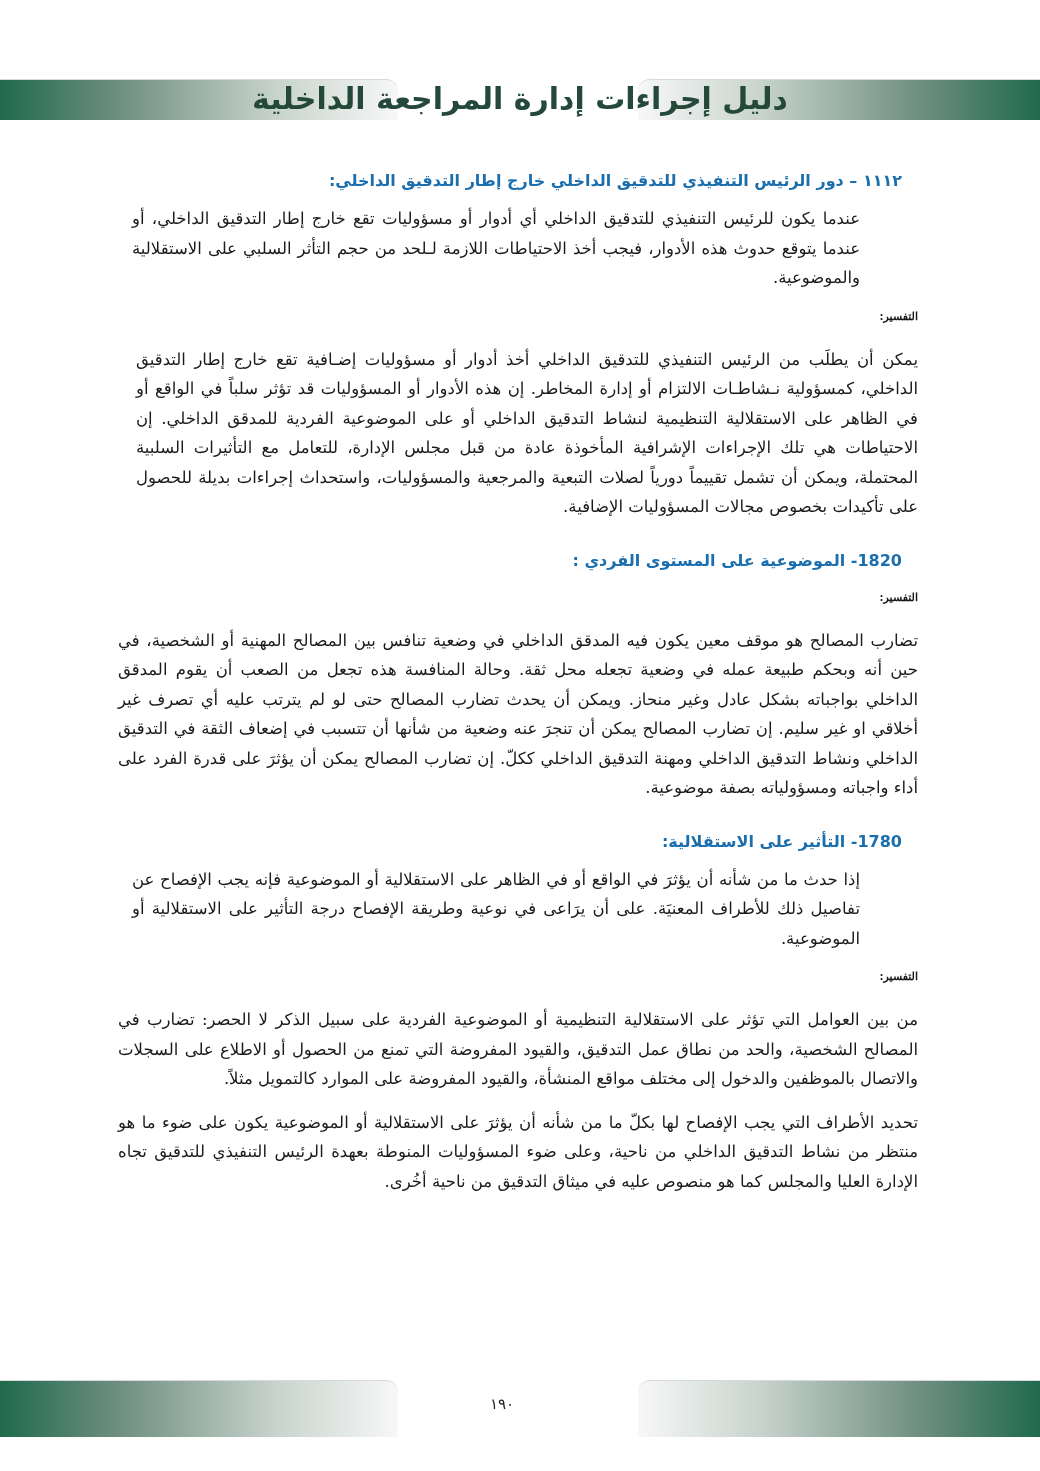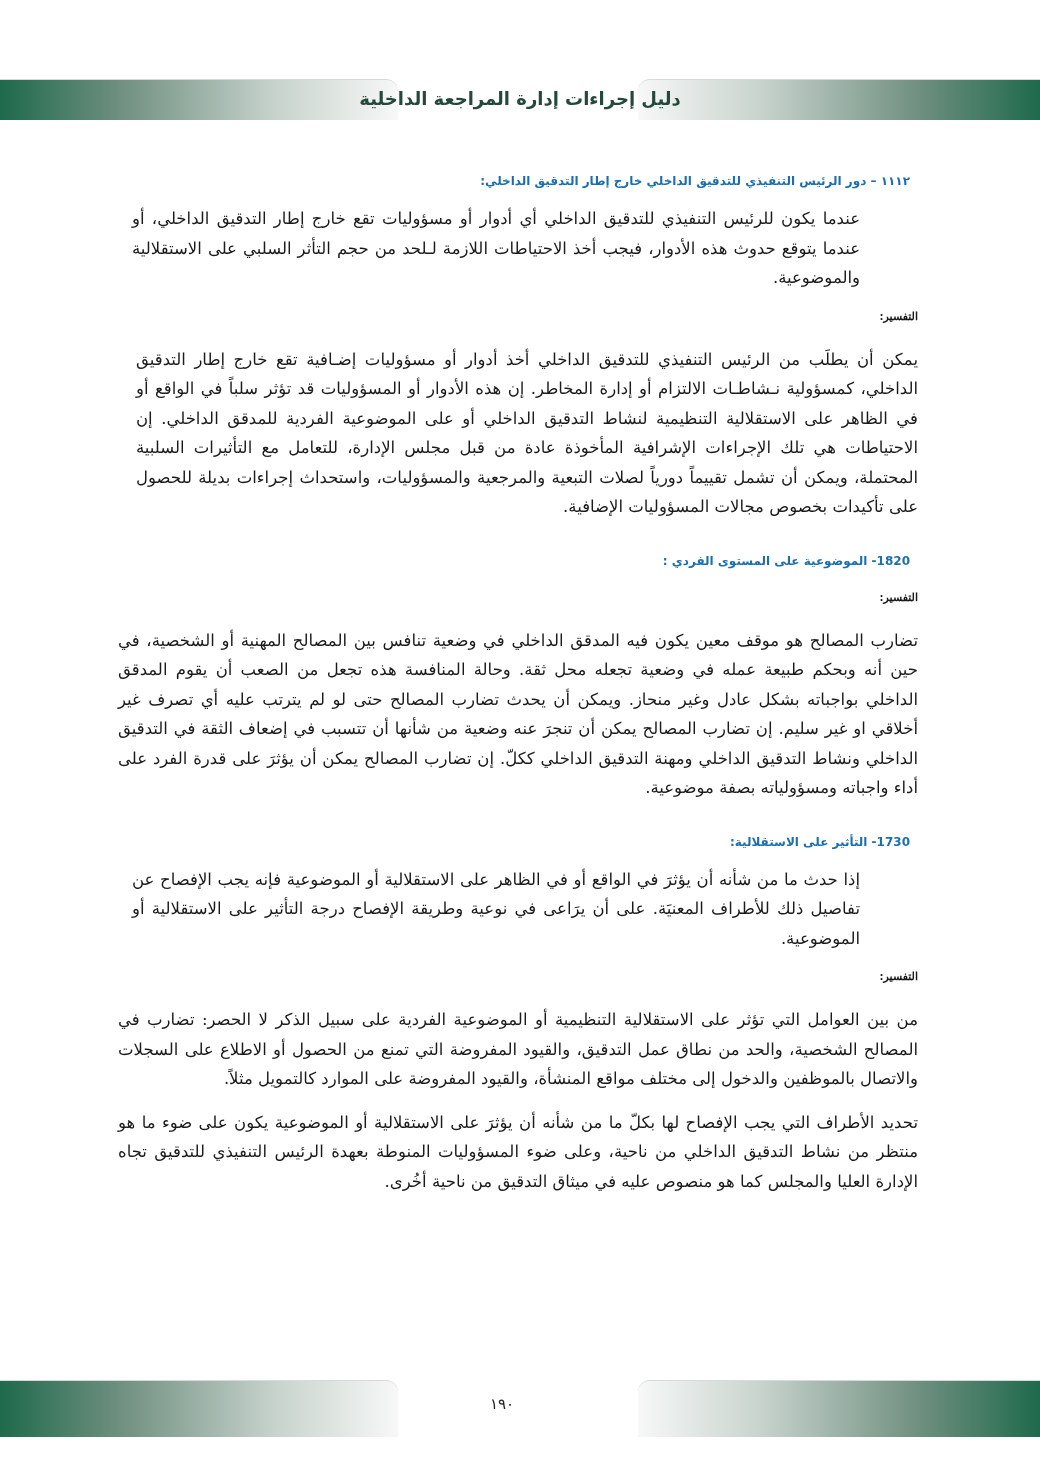--- a/index.html
+++ b/index.html
@@ -26,35 +26,35 @@
       border-top: 1px solid #d7dad8;
     }
     .band .center { position: absolute; left: 398px; right: 402px; top: 0; height: 40px; background: #fff; }
     #top-band { top: 79px; }
     #bottom-band { top: 1380px; height: 56px; }
     #bottom-band .left, #bottom-band .right { height: 56px; }
     #bottom-band .center { height: 56px; }
 
     .header-title {
       position: absolute; top: 82px; left: 0; width: 1040px; text-align: center;
-      font-family: "DejaVu Sans", sans-serif; font-weight: bold; font-size: 18px;
+      font-family: "DejaVu Sans", sans-serif; font-weight: bold; font-size: 30px;
       color: #24493a; direction: rtl; line-height: 34px;
     }
     .page-number {
       position: absolute; top: 1392px; left: 0; width: 1004px; text-align: center;
       font-size: 15px; color: #222; line-height: 24px;
     }
 
     .content {
       position: absolute; left: 118px; width: 800px; top: 166px; direction: rtl; text-align: justify;
       font-size: 16.5px; line-height: 29.5px;
     }
     .sec-head {
-      color: #1b6fae; font-family: "DejaVu Sans", sans-serif; font-weight: bold; font-size: 12px;
-      margin: 0 8px 8px 0; line-height: 30px;
+      color: #1b6fae; font-family: "DejaVu Sans", sans-serif; font-weight: bold; font-size: 16px;
+      margin: 0 16px 8px 0; line-height: 30px;
     }
     .standard { margin: 0 0 10px 14px; padding-right: 58px; }
     .interp-label { font-weight: bold; font-size: 11px; margin: 8px 0 4px 0; line-height: 28px; }
     .interp { margin: 14px 0 10px 0; }
     .interp.indented { padding-right: 0; padding-left: 18px; }
     p { margin: 0; }
     .gap { height: 14px; }
   </style>
 </head>
 <body>
@@ -79,21 +79,21 @@
 
   <section>
     <h2 class="sec-head">1820- الموضوعية على المستوى الفردي :</h2>
     <div class="interp-label">التفسير:</div>
     <p class="interp">تضارب المصالح هو موقف معين يكون فيه المدقق الداخلي في وضعية تنافس بين المصالح المهنية أو الشخصية، في حين أنه وبحكم طبيعة عمله في وضعية تجعله محل ثقة. وحالة المنافسة هذه تجعل من الصعب أن يقوم المدقق الداخلي بواجباته بشكل عادل وغير منحاز. ويمكن أن يحدث تضارب المصالح حتى لو لم يترتب عليه أي تصرف غير أخلاقي او غير سليم. إن تضارب المصالح يمكن أن تنجرَ عنه وضعية من شأنها أن تتسبب في إضعاف الثقة في التدقيق الداخلي ونشاط التدقيق الداخلي ومهنة التدقيق الداخلي ككلّ. إن تضارب المصالح يمكن أن يؤثرَ على قدرة الفرد على أداء واجباته ومسؤولياته بصفة موضوعية.</p>
   </section>
 
   <div class="gap"></div>
 
   <section>
-    <h2 class="sec-head">1730- التأثير على الاستقلالية:</h2>
+    <h2 class="sec-head">1780- التأثير على الاستقلالية:</h2>
     <p class="standard">إذا حدث ما من شأنه أن يؤثرَ في الواقع أو في الظاهر على الاستقلالية أو الموضوعية فإنه يجب الإفصاح عن تفاصيل ذلك للأطراف المعنيَة. على أن يرَاعى في نوعية وطريقة الإفصاح درجة التأثير على الاستقلالية أو الموضوعية.</p>
     <div class="interp-label">التفسير:</div>
     <p class="interp">من بين العوامل التي تؤثر على الاستقلالية التنظيمية أو الموضوعية الفردية على سبيل الذكر لا الحصر: تضارب في المصالح الشخصية، والحد من نطاق عمل التدقيق، والقيود المفروضة التي تمنع من الحصول أو الاطلاع على السجلات والاتصال بالموظفين والدخول إلى مختلف مواقع المنشأة، والقيود المفروضة على الموارد كالتمويل مثلاً.</p>
     <p class="interp">تحديد الأطراف التي يجب الإفصاح لها بكلّ ما من شأنه أن يؤثرَ على الاستقلالية أو الموضوعية يكون على ضوء ما هو منتظر من نشاط التدقيق الداخلي من ناحية، وعلى ضوء المسؤوليات المنوطة بعهدة الرئيس التنفيذي للتدقيق تجاه الإدارة العليا والمجلس كما هو منصوص عليه في ميثاق التدقيق من ناحية أخُرى.</p>
   </section>
 
 </div>
 
 <div class="band" id="bottom-band">
   <div class="left"></div>

